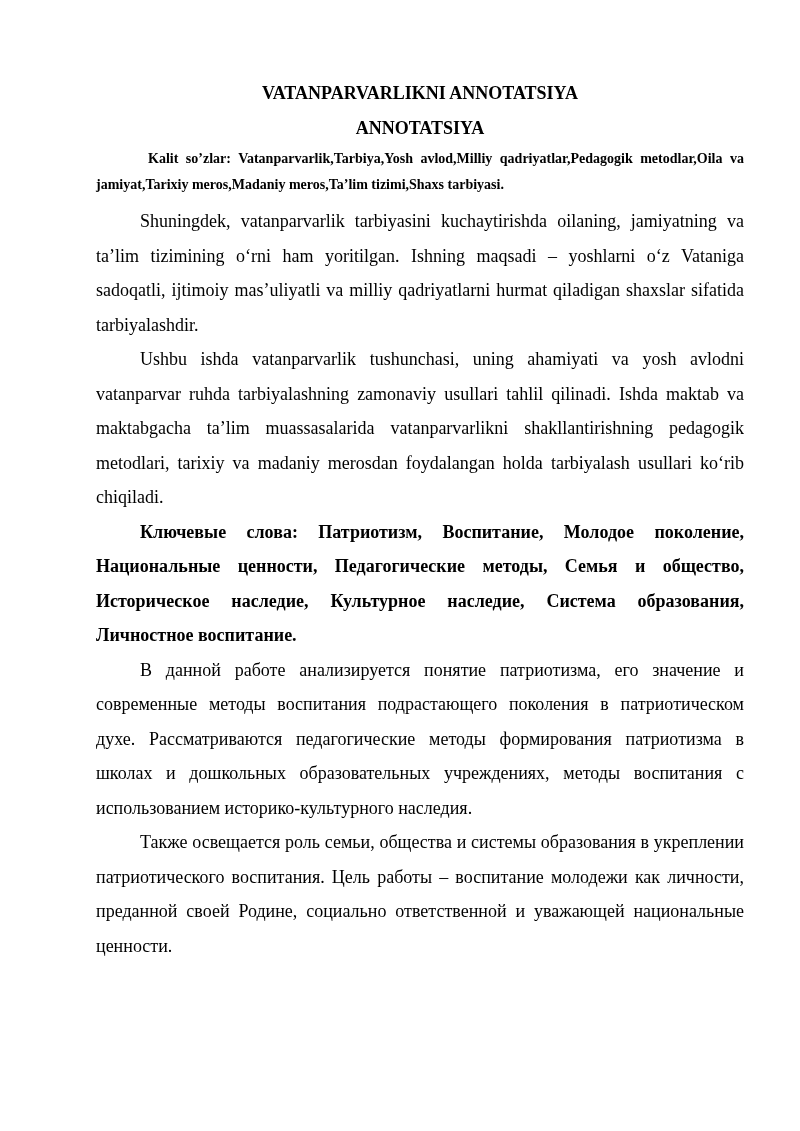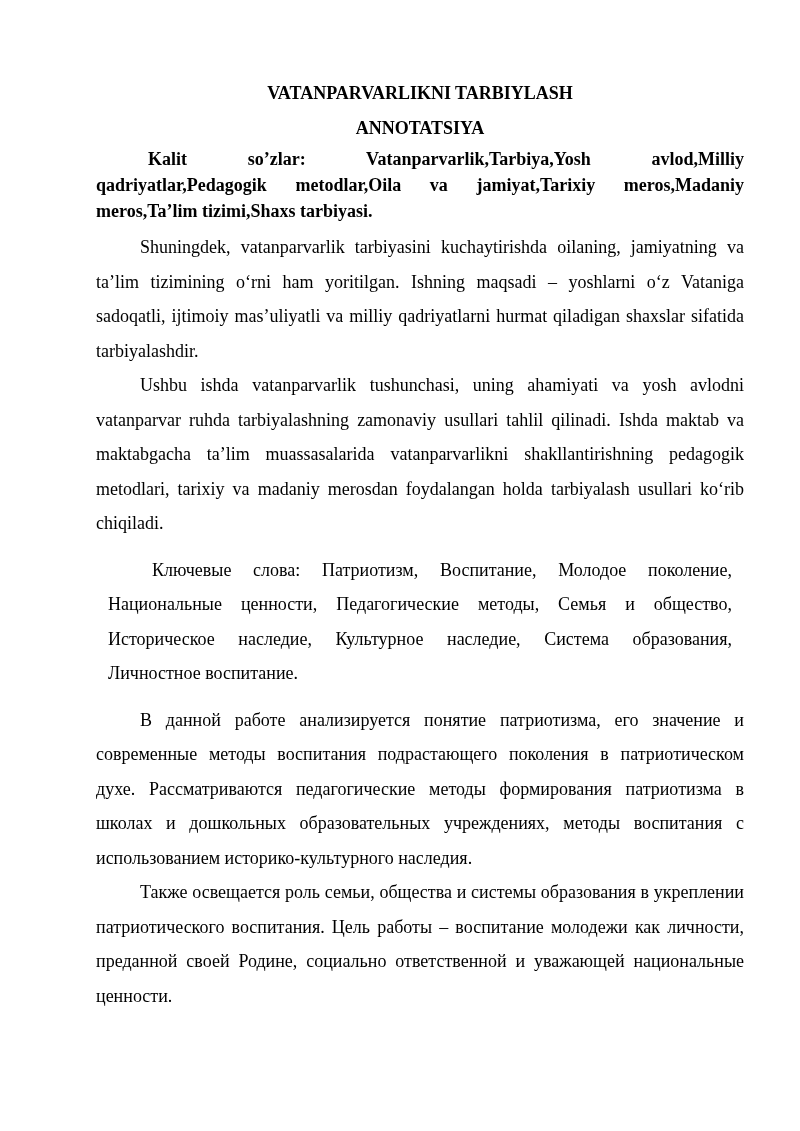--- a/index.html
+++ b/index.html
@@ -20,48 +20,48 @@
   }
   .title, .subtitle {
     margin: 0;
     font-size: 18px;
     font-weight: bold;
     text-align: center;
     line-height: 35px;
   }
   .keywords-uz {
     margin: 0 0 6px 0;
-    font-size: 18px;
+    font-size: 14px;
     font-weight: bold;
     text-align: justify;
     text-indent: 52px;
     line-height: 26px;
   }
   .keywords-ru {
-    margin: 12px;
+    margin: 0;
     font-size: 18px;
-    font-weight: normal;
+    font-weight: bold;
     text-align: justify;
     text-indent: 44px;
     line-height: 34.5px;
   }
   .body {
     margin: 0;
     font-size: 18px;
     font-weight: normal;
     text-align: justify;
     text-indent: 44px;
     line-height: 34.5px;
   }
 </style>
 </head>
 <body>
 
 <div class="page">
-    <div class="title">VATANPARVARLIKNI TARBIYLASH</div>
+    <div class="title">VATANPARVARLIKNI ANNOTATSIYA</div>
     <div class="subtitle">ANNOTATSIYA</div>
     <p class="keywords-uz">Kalit so’zlar: Vatanparvarlik,Tarbiya,Yosh avlod,Milliy qadriyatlar,Pedagogik metodlar,Oila va jamiyat,Tarixiy meros,Madaniy meros,Ta’lim tizimi,Shaxs tarbiyasi.</p>
     <p class="body">Shuningdek, vatanparvarlik tarbiyasini kuchaytirishda oilaning, jamiyatning va ta’lim tizimining oʻrni ham yoritilgan. Ishning maqsadi – yoshlarni oʻz Vataniga sadoqatli, ijtimoiy mas’uliyatli va milliy qadriyatlarni hurmat qiladigan shaxslar sifatida tarbiyalashdir.</p>
     <p class="body">Ushbu ishda vatanparvarlik tushunchasi, uning ahamiyati va yosh avlodni vatanparvar ruhda tarbiyalashning zamonaviy usullari tahlil qilinadi. Ishda maktab va maktabgacha ta’lim muassasalarida vatanparvarlikni shakllantirishning pedagogik metodlari, tarixiy va madaniy merosdan foydalangan holda tarbiyalash usullari koʻrib chiqiladi.</p>
     <p class="keywords-ru">Ключевые слова: Патриотизм, Воспитание, Молодое поколение, Национальные ценности, Педагогические методы, Семья и общество, Историческое наследие, Культурное наследие, Система образования, Личностное воспитание.</p>
     <p class="body">В данной работе анализируется понятие патриотизма, его значение и современные методы воспитания подрастающего поколения в патриотическом духе. Рассматриваются педагогические методы формирования патриотизма в школах и дошкольных образовательных учреждениях, методы воспитания с использованием историко-культурного наследия.</p>
     <p class="body">Также освещается роль семьи, общества и системы образования в укреплении патриотического воспитания. Цель работы – воспитание молодежи как личности, преданной своей Родине, социально ответственной и уважающей национальные ценности.</p>
   </div>
 
 </body></html>

